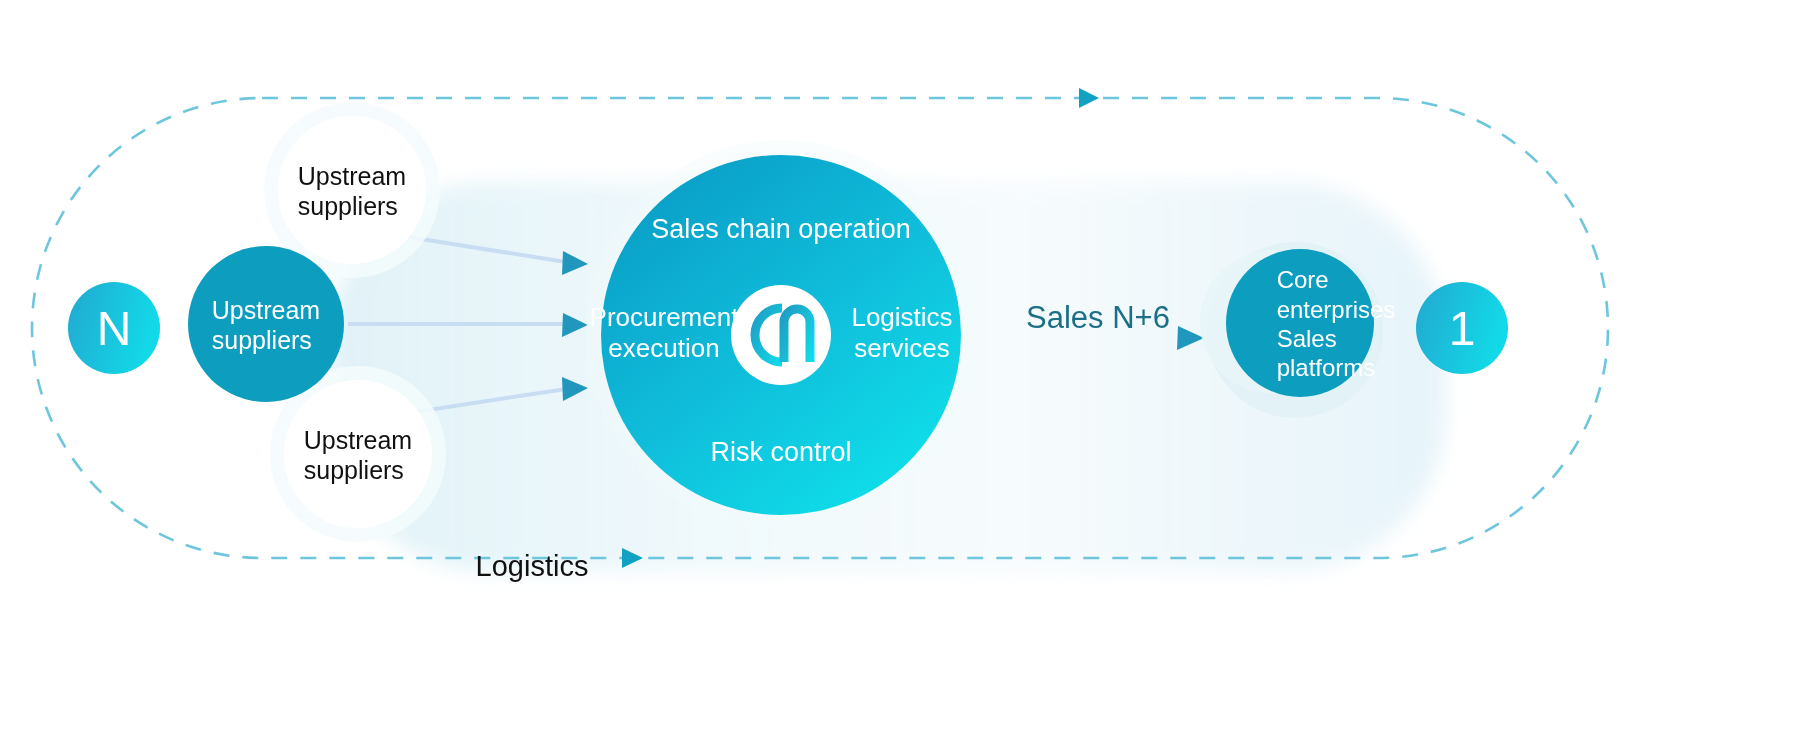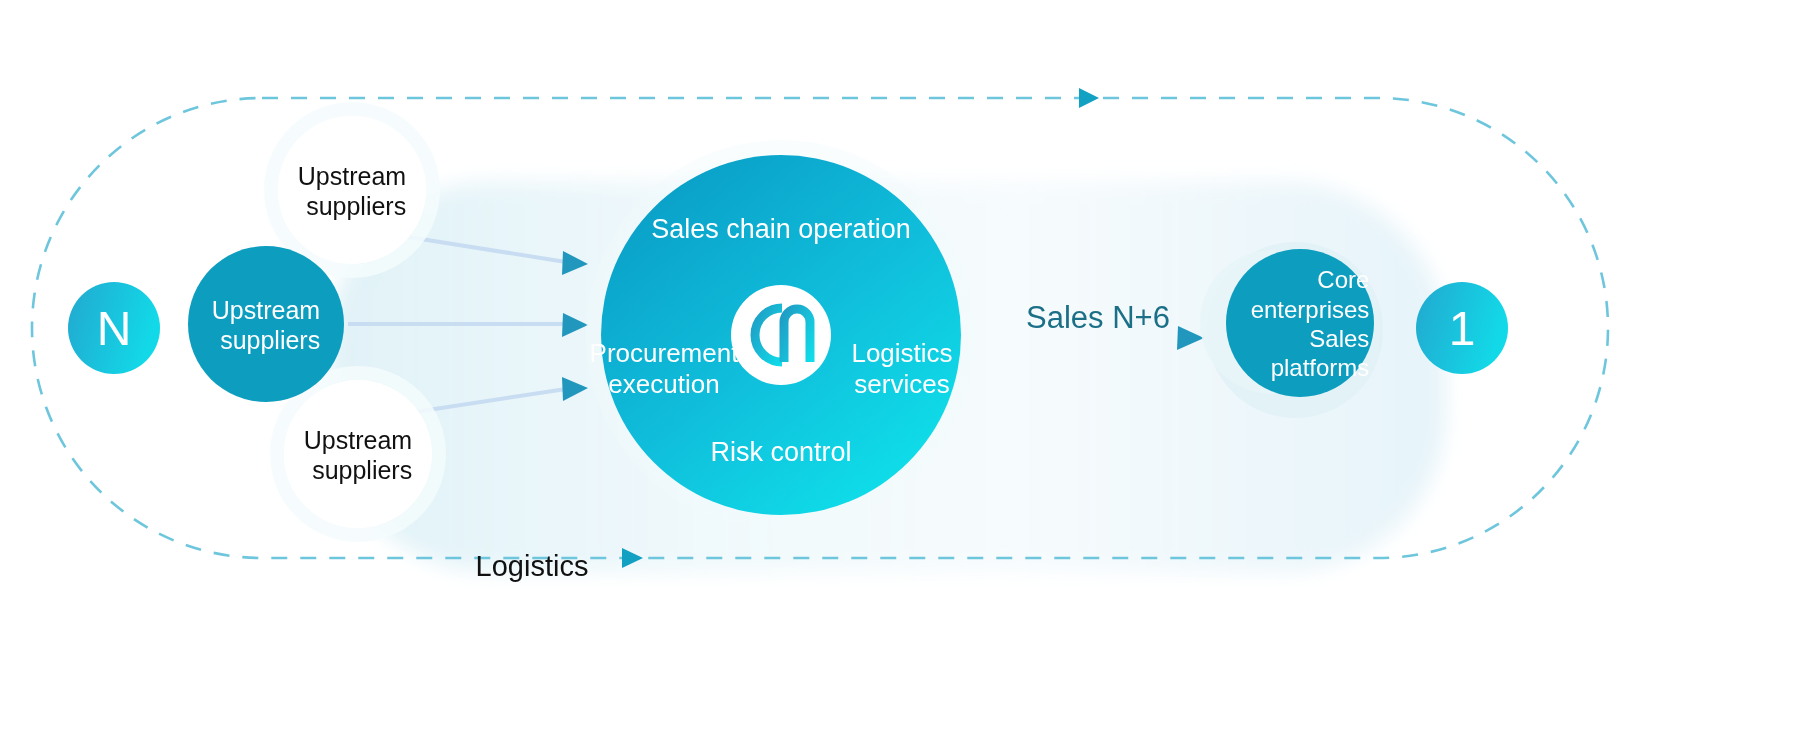--- a/index.html
+++ b/index.html
@@ -22,21 +22,21 @@
     left: 0;
     top: 0;
     width: 1798px;
     height: 750px;
   }
   .node-label {
     position: absolute;
     display: flex;
     align-items: center;
     justify-content: center;
-    text-align: right;
+    text-align: left;
     line-height: 1.22;
     pointer-events: none;
     white-space: pre-line;
   }
   .ring-label {
     position: absolute;
     text-align: center;
     line-height: 1.2;
     white-space: pre-line;
   }
@@ -76,21 +76,20 @@
     font-size: 24px;
   }
   .center-top-text,
   .center-bottom-text {
     color: #ffffff;
     font-size: 27px;
   }
   .center-side-text {
     color: #ffffff;
     font-size: 26px;
-    margin-top: 36px;
   }
 </style>
 </head>
 <body>
 
 <div id="stage">
 
   <svg class="svg-layer" viewBox="0 0 1798 750">
     <defs>
       <linearGradient id="gradEndcap" x1="0" y1="0" x2="1" y2="0.3">
@@ -233,18 +232,18 @@
   <div class="ring-label center-side-text" style="left:584px; top:302px; width:160px; text-align:center;">Procurement
 execution</div>
 
   <div class="ring-label center-side-text" style="left:832px; top:302px; width:140px; text-align:center;">Logistics
 services</div>
 
   <div class="ring-label center-bottom-text" style="left:661px; top:436px; width:240px;">Risk control</div>
 
   <div class="sales-label" style="left:1026px; top:300px;">Sales N+6</div>
 
-  <div class="node-label core-node-text" style="left:1235px; top:266px; width:150px; height:116px;">Core
+  <div class="node-label core-node-text" style="left:1261px; top:266px; width:150px; height:116px;">Core
 enterprises
 Sales
 platforms</div>
 
 </div>
 
 </body></html>

